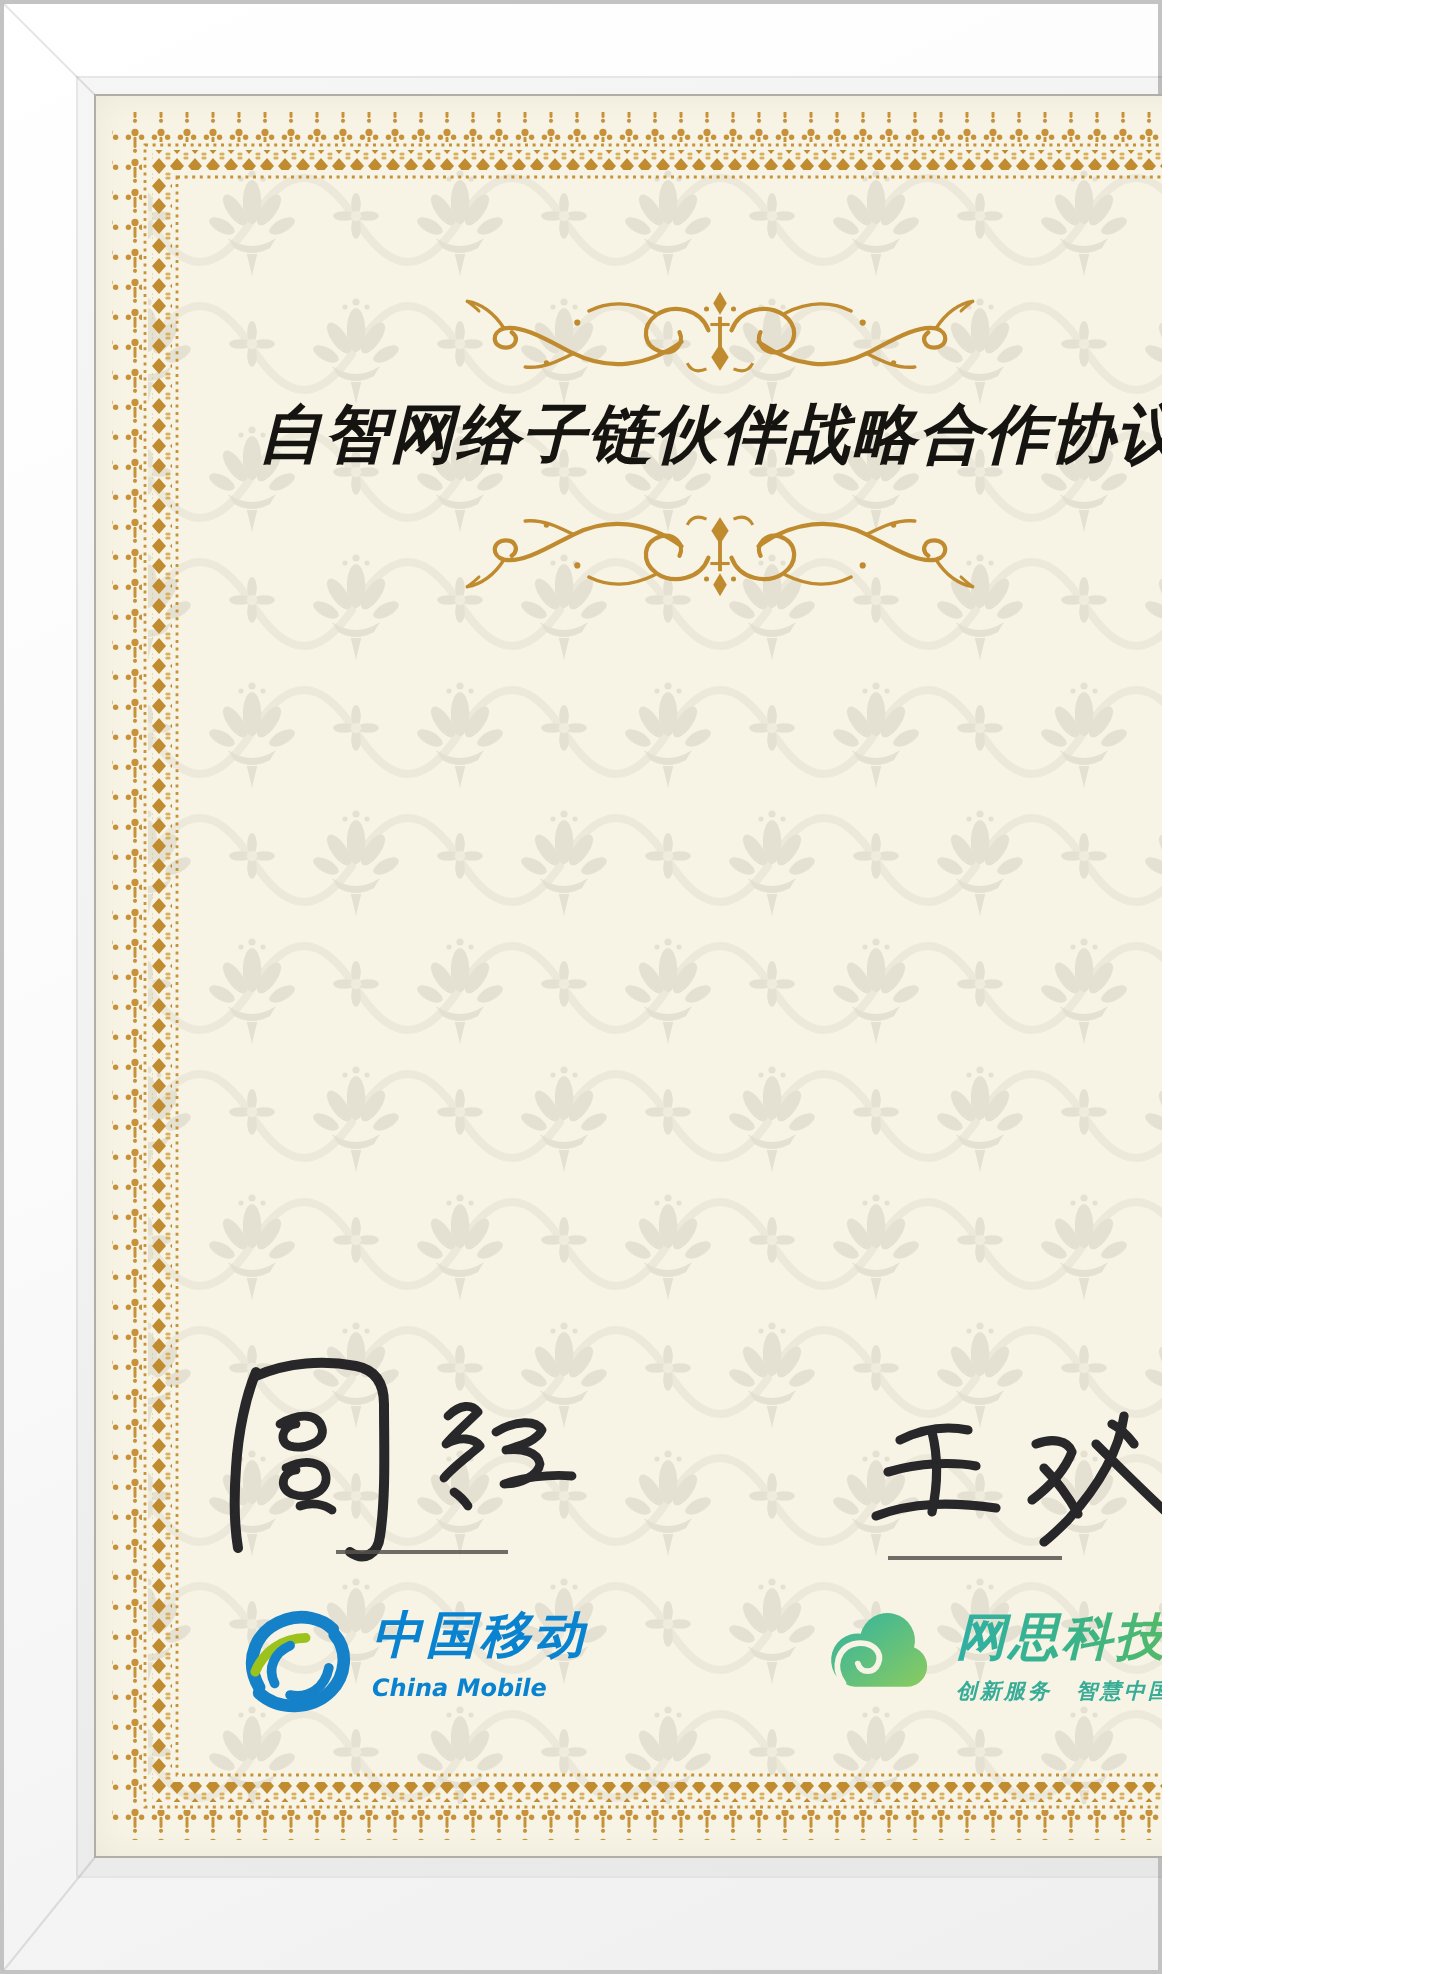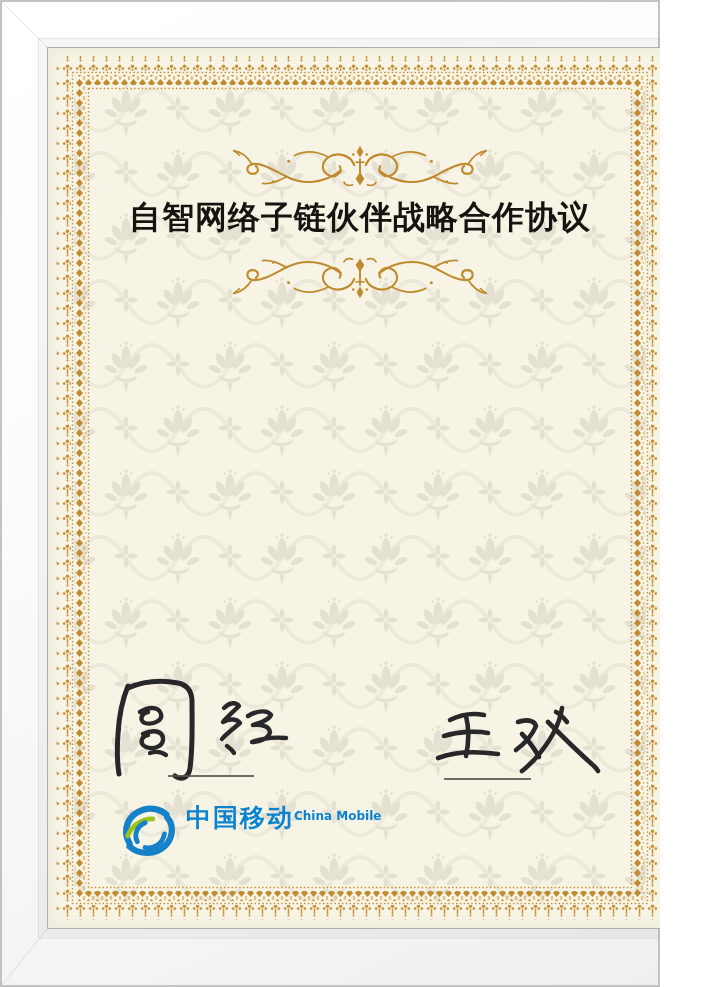--- a/index.html
+++ b/index.html
@@ -1,17 +1,17 @@
 <!DOCTYPE html>
 <html><head>
 <meta charset="utf-8">
 <style>
   html,body{margin:0;padding:0;background:#ffffff;}
-  .stage{position:relative;width:660px;height:987px;overflow:hidden;
-         font-family:"DejaVu Sans","Liberation Sans",sans-serif;}
+  .stage{position:relative;width:581px;height:987px;overflow:hidden;
+         font-family:"DejaVu Sans","Liberation Sans",sans-serif;font-style:italic;}
   
   .frame{position:absolute;inset:0;box-sizing:border-box;
          background:linear-gradient(155deg,#ffffff 0%,#fbfbfb 45%,#efefef 100%);
          border:2px solid #c3c3c3;}
   .frame-lines{position:absolute;inset:0;pointer-events:none;}
   
   .paper{position:absolute;left:48px;top:48px;width:624px;height:880px;
          background:#f7f4e6;
          box-shadow:0 0 0 1px #b0aea6, 0 0 0 10px rgba(0,0,0,0.035), inset 0 0 18px rgba(0,0,0,0.05);}
   .damask{position:absolute;left:26px;top:26px;}
@@ -31,21 +31,21 @@
   
   .sig{position:absolute;}
   .sig-left{left:50px;top:628px;}
   .sig-right{left:378px;top:648px;}
   .sig-underline{position:absolute;height:2px;background:#56544e;opacity:.85;}
   .ul-left{left:120px;top:727px;width:86px;}
   .ul-right{left:396px;top:730px;width:87px;}
   
   .logo{position:absolute;display:flex;align-items:flex-start;}
   .cm-logo{left:68px;top:753px;gap:8px;}
-  .cm-texts{display:flex;flex-direction:row;margin-top:3px;}
+  .cm-texts{display:flex;flex-direction:column;margin-top:3px;}
   .cm-cn{font-size:25px;font-weight:600;letter-spacing:2px;color:#0983d0;line-height:28px;white-space:nowrap;}
   .cm-en{font-size:12px;font-weight:600;color:#0983d0;line-height:20px;margin-top:2px;white-space:nowrap;}
   .ws-logo{left:364px;top:753px;gap:8px;}
   .ws-texts{display:flex;flex-direction:column;margin-top:4px;}
   .ws-name{font-size:25px;font-weight:700;letter-spacing:1.5px;line-height:28px;white-space:nowrap;
         background:linear-gradient(90deg,#2fb0a4 0%,#3bb388 55%,#54ba68 100%);
         -webkit-background-clip:text;background-clip:text;color:#2fae8f;-webkit-text-fill-color:transparent;}
   .ws-tagline{font-size:10.5px;font-weight:600;letter-spacing:1.5px;color:#38ac97;margin-top:6px;white-space:nowrap;}
 </style>
 </head>
@@ -208,15 +208,31 @@
           <path d="M22,42 C18,34 22,26 30,22.5" stroke="#1581c9" stroke-width="5"></path>
           <path d="M30,48 C40,50 48,44 50,34" stroke="#1581c9" stroke-width="5"></path>
         </g>
       </svg>
       <div class="cm-texts">
         <span class="cm-cn">中国移动</span>
         <span class="cm-en">China Mobile</span>
       </div>
     </div>
 
+    <div class="logo ws-logo">
+      <svg width="58" height="50" viewBox="0 0 60 50">
+        <defs>
+          <linearGradient id="wsg" x1="0" y1="0" x2="1" y2="1">
+            <stop offset="0" stop-color="#2fb3a2"></stop>
+            <stop offset="1" stop-color="#8bcb5f"></stop>
+          </linearGradient>
+        </defs>
+        <path d="M16,43 h27 a10.5,10.5 0 0 0 3.6,-20.3 A14,14 0 0 0 19,15.5 A12,12 0 0 0 16,43 Z" fill="url(#wsg)"></path>
+        <path d="M10,41 C4,33 7,22 17,20.5 C25,19.5 30.5,25 28,31 C26,36 19,36.5 17.5,31" fill="none" stroke="#f7f4e6" stroke-width="3" stroke-linecap="round"></path>
+      </svg>
+      <div class="ws-texts">
+        <span class="ws-name">网思科技</span>
+        <span class="ws-tagline">创新服务　智慧中国</span>
+      </div>
+    </div>
 
   </div>
 </div>
 
 </body></html>

